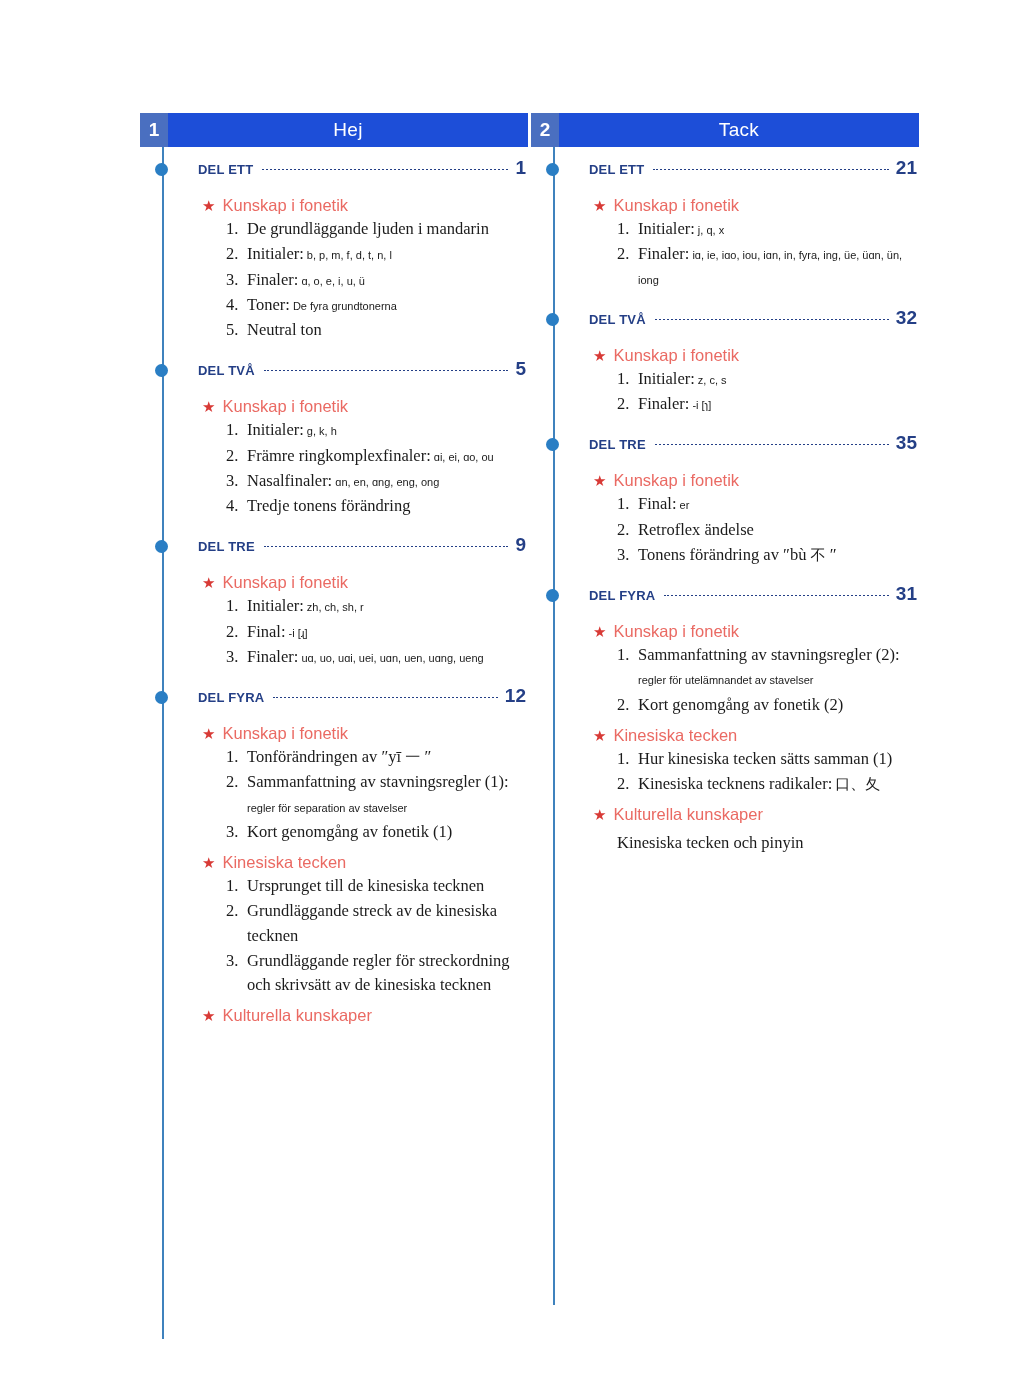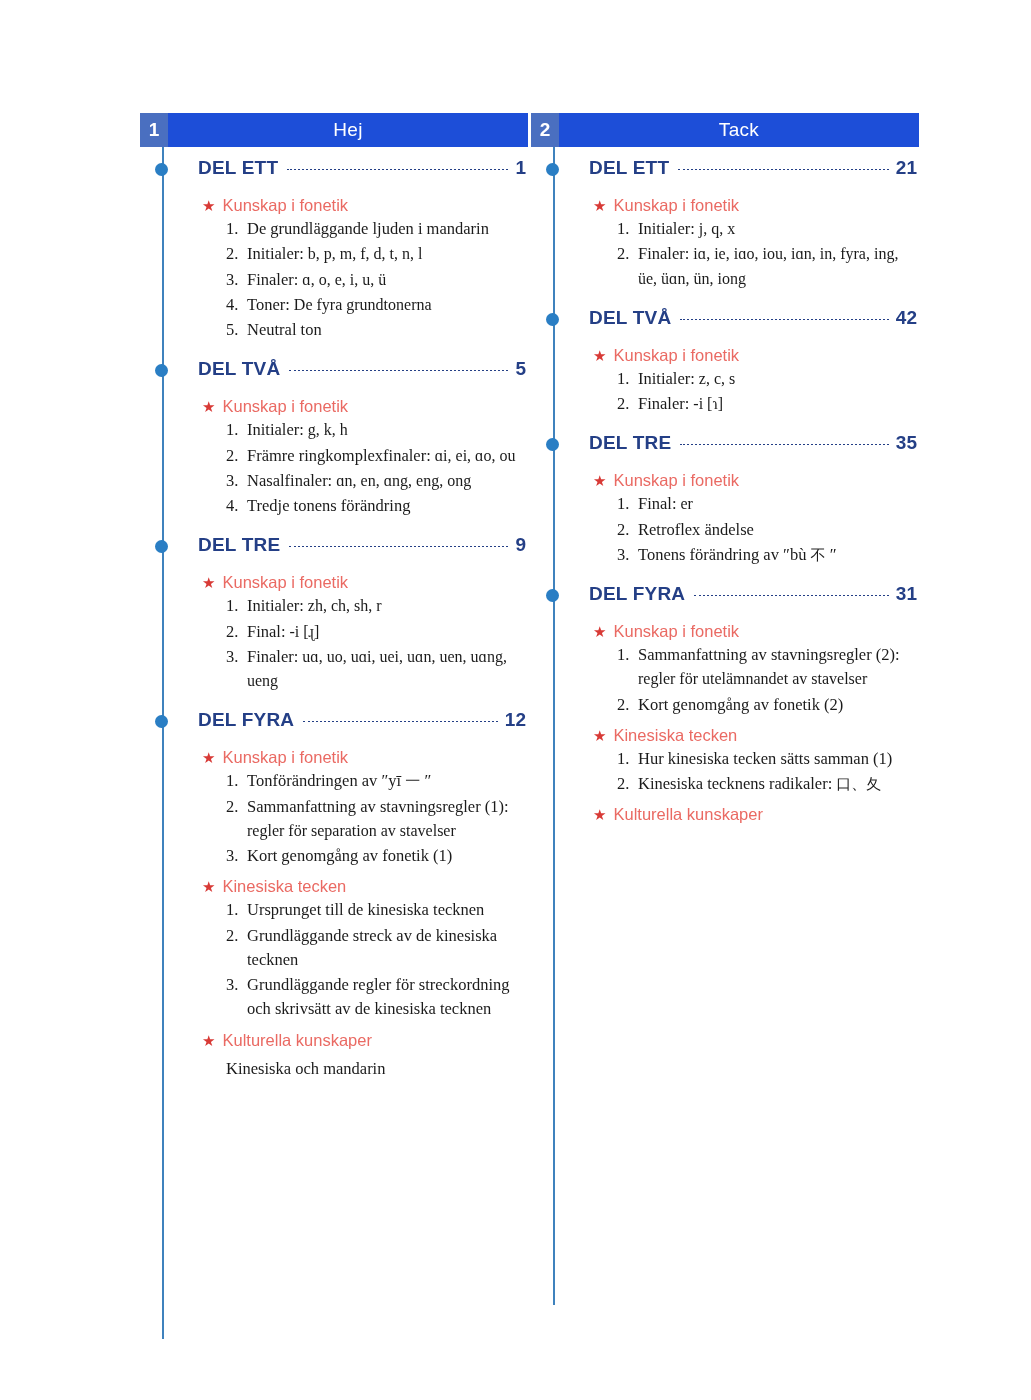--- a/index.html
+++ b/index.html
@@ -94,21 +94,21 @@
     left: -43px;
     top: 6px;
     width: 13px;
     height: 13px;
     border-radius: 50%;
     background: #2a7ec4;
   }
   .part-name {
     font-family: "Liberation Sans", sans-serif;
     font-weight: bold;
-    font-size: 19px;
+    font-size: 13px;
     color: #243f86;
     letter-spacing: 0.2px;
     white-space: nowrap;
   }
   .leader {
     flex: 1 1 auto;
     margin: 0 7px 0 9px;
     position: relative;
     height: 1px;
     top: -4px;
@@ -175,22 +175,22 @@
     margin-left: 86px;
     margin-top: 7px;
     font-family: "Liberation Serif", serif;
     font-size: 16.5px;
     line-height: 1.47;
     color: #1b1b1b;
   }
 
   
   .ph {
-    font-family: Liberation Serif, serif;
-    font-size: 16px;
+    font-family: Liberation Sans, sans-serif;
+    font-size: 11px;
   }
   .cjk {
     font-family: "DejaVu Sans", sans-serif;
     font-size: 15px;
   }
 
   .part + .part { margin-top: 16px; }
   .category + .items { margin-top: 2px; }
 </style>
 </head>
@@ -280,21 +280,20 @@
           </div>
           <ul class="items">
             <li><span class="num">1.</span>Ursprunget till de kinesiska tecknen</li>
             <li><span class="num">2.</span>Grundläggande streck av de kinesiska tecknen</li>
             <li><span class="num">3.</span>Grundläggande regler för streckordning och skrivsätt av de kinesiska tecknen</li>
           </ul>
           <div class="category">
             <span class="star">★</span>
             <span class="category-label">Kulturella kunskaper</span>
           </div>
-          <div class="plain-line">Kinesiska och mandarin</div>
         </div>
       </div>
     </div>
   <div class="col col-right">
       <div class="chapter-header">
         <div class="chapter-badge">2</div>
         <div class="chapter-title-bar">Tack</div>
       </div>
       <div class="timeline"></div>
       <div class="body-area">
@@ -312,21 +311,21 @@
           <ul class="items">
             <li><span class="num">1.</span>Initialer:<span class="ph"> j, q, x</span></li>
             <li><span class="num">2.</span>Finaler:<span class="ph"> iɑ, ie, iɑo, iou, iɑn, in, fyra, ing, üe, üɑn, ün, iong</span></li>
           </ul>
         </div>
         <div class="part">
           <div class="part-head">
             <span class="part-dot"></span>
             <span class="part-name">DEL TVÅ</span>
             <span class="leader"></span>
-            <span class="part-page">42</span>
+            <span class="part-page">32</span>
           </div>
           <div class="category">
             <span class="star">★</span>
             <span class="category-label">Kunskap i fonetik</span>
           </div>
           <ul class="items">
             <li><span class="num">1.</span>Initialer:<span class="ph"> z, c, s</span></li>
             <li><span class="num">2.</span>Finaler:<span class="ph"> -i [ɿ]</span></li>
           </ul>
         </div>
@@ -367,16 +366,17 @@
             <span class="category-label">Kinesiska tecken</span>
           </div>
           <ul class="items">
             <li><span class="num">1.</span>Hur kinesiska tecken sätts samman (1)</li>
             <li><span class="num">2.</span>Kinesiska tecknens radikaler:<span class="ph"> </span><span class="cjk">口、夂</span></li>
           </ul>
           <div class="category">
             <span class="star">★</span>
             <span class="category-label">Kulturella kunskaper</span>
           </div>
+          <div class="plain-line">Kinesiska tecken och pinyin</div>
         </div>
       </div>
     </div>
 </div>
 
 </body></html>

